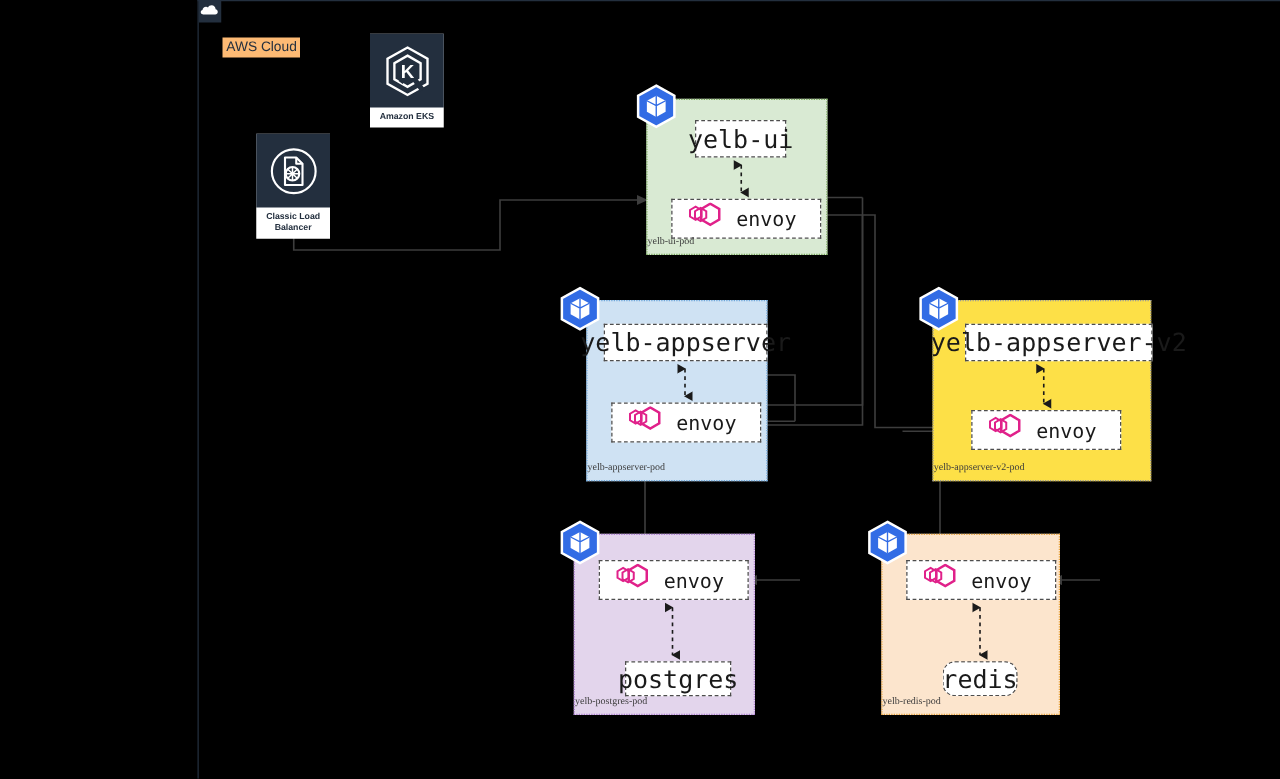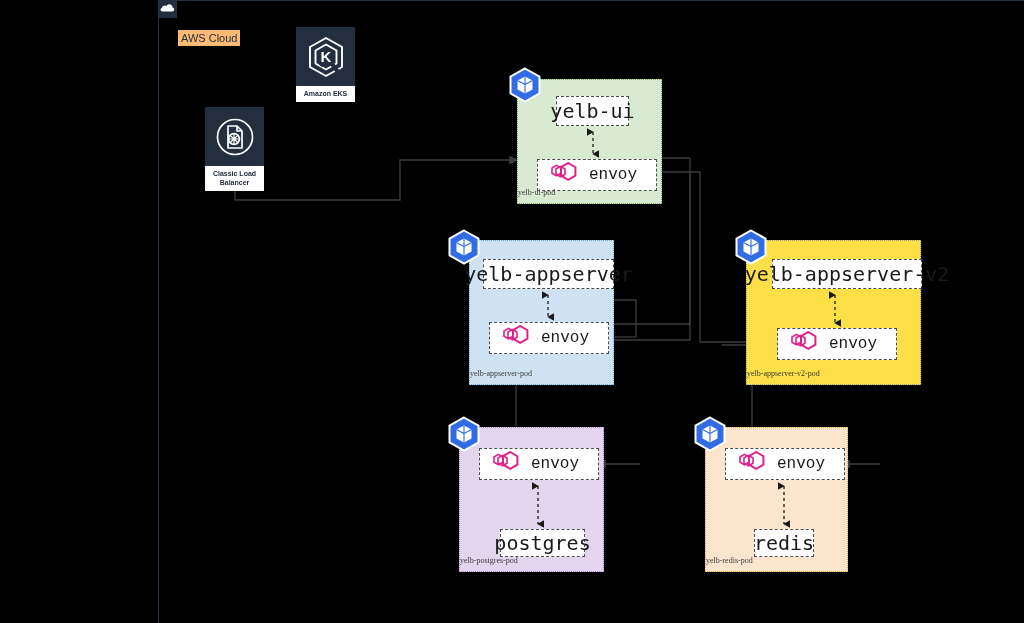--- a/index.html
+++ b/index.html
@@ -55,21 +55,21 @@
     position:absolute;width:40px;height:40px;z-index:6;
   }
   .node-box{
     position:absolute;box-sizing:border-box;
     background:#ffffff;border:1.4px dashed #4d4d4d;
     display:flex;align-items:center;justify-content:center;
     font-family:"DejaVu Sans Mono","Liberation Mono",monospace;
     color:#1a1a1a;white-space:nowrap;
   }
   .node-box.envoy{justify-content:flex-start;padding-left:8px;gap:9px;}
-  .envoy-label{font-size:16px;font-family:Liberation Mono, monospace;}
+  .envoy-label{font-size:16px;}
   .plain-label{font-size:20px;}
   .envoy-logo{flex:0 0 auto;width:34px;height:26px;}
 
   
   #pod-yelb-ui{left:517px;top:79px;width:145px;height:125px;background:#d9ead3;border:1.4px dotted #7aa85c;}
   #pod-yelb-appserver{left:459px;top:240px;width:145px;height:145px;background:#cfe2f3;border:1.4px dotted #6fa8dc;margin-left:10px;}
   #pod-yelb-appserver-v2{left:746px;top:240px;width:175px;height:145px;background:#fde047;border:1.4px dotted #999999;}
   #pod-yelb-postgres{left:459px;top:427px;width:145px;height:145px;background:#e3d5ec;border:1.4px dotted #b07fd4;}
   #pod-yelb-redis{left:705px;top:427px;width:143px;height:145px;background:#fce5cd;border:1.4px dotted #e8a33d;}
 
@@ -274,21 +274,21 @@
           <path d="M6 6 L10.5 3.4 L15 6 L15 11.2 L10.5 13.8 L6 11.2 Z" fill="none" stroke="#e0218a" stroke-width="1.6"></path>
           <path d="M10 7 L14.5 4.4 L19 7 L19 12.2 L14.5 14.8 L10 12.2 Z" fill="none" stroke="#e0218a" stroke-width="1.6"></path>
           <path d="M15 5.2 L22.2 1 L29.4 5.2 L29.4 13.6 L22.2 17.8 L15 13.6 Z" fill="none" stroke="#e0218a" stroke-width="2"></path>
         </svg>
       </span>
       <span class="envoy-label">envoy</span>
     </div>
     <svg style="position:absolute;left:72px;top:52px;width:12px;height:50px;">
       <line x1="6" y1="6" x2="6" y2="44" stroke="#1a1a1a" stroke-width="1.3" stroke-dasharray="3,3" marker-start="url(#m1u)" marker-end="url(#m1)"></line>
     </svg>
-    <div class="node-box" style="left:48px;top:101px;width:60px;height:28px;">
+    <div class="node-box" style="left:48px;top:101px;width:60px;height:28px;border-radius:10px;">
       <span class="plain-label">redis</span>
     </div>
     <div class="pod-label">yelb-redis-pod</div>
   </div>
   <span class="k8s-badge" style="left:690px;top:415px;">
     <svg width="40" height="40" viewBox="0 0 40 40">
       <path d="M20 2.5 L34.5 10.6 L34.5 27.4 L20 35.5 L5.5 27.4 L5.5 10.6 Z" fill="#326ce5" stroke="#ffffff" stroke-width="2"></path>
       <path d="M20 10.5 L27.5 14.6 L27.5 23.4 L20 27.5 L12.5 23.4 L12.5 14.6 Z" fill="#ffffff"></path>
       <path d="M20 10.5 L20 18.5 L12.5 14.6 M20 18.5 L27.5 14.6 M20 18.5 L20 27.5" fill="none" stroke="#326ce5" stroke-width="1.1"></path>
     </svg>

